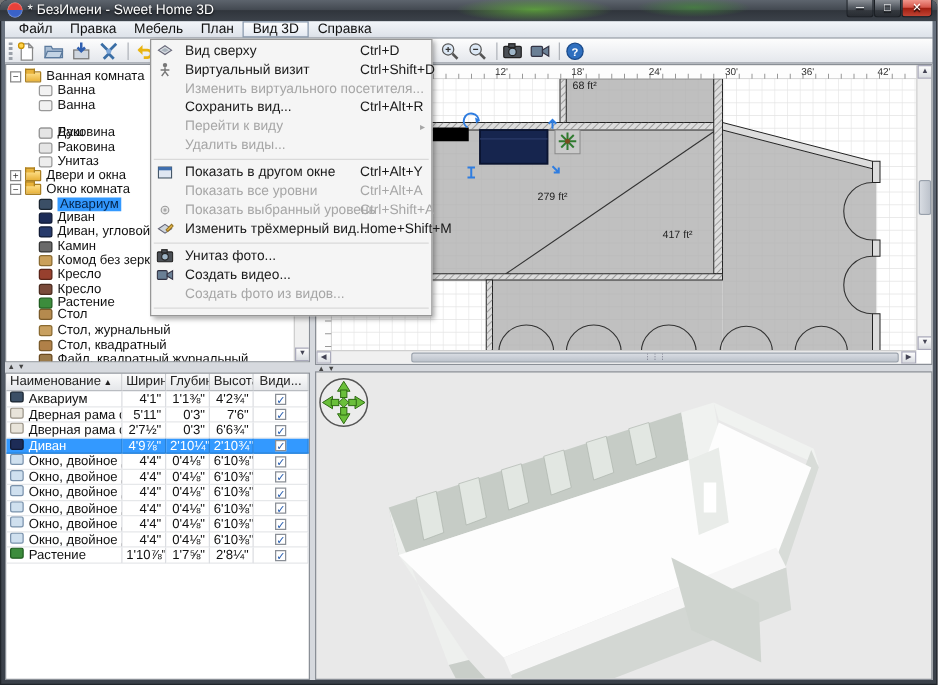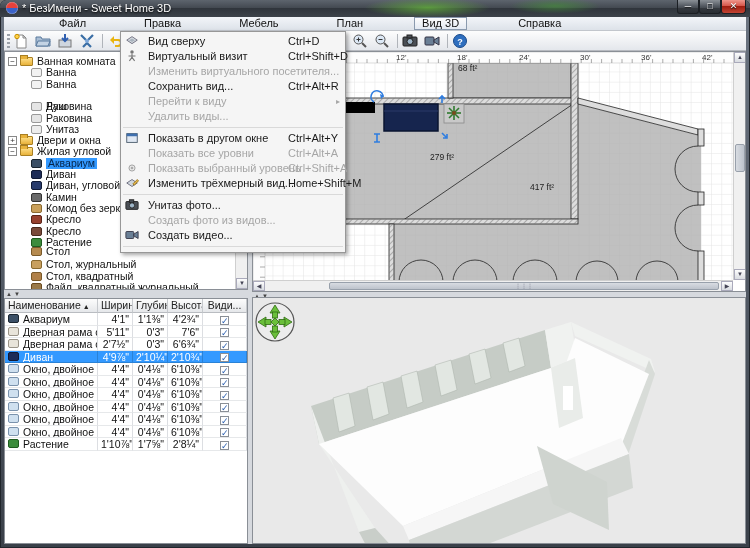--- a/index.html
+++ b/index.html
@@ -17,21 +17,21 @@
   #title-text{left:22px;top:2px;font-size:11px;color:#fff;text-shadow:0 1px 2px #000;white-space:nowrap;}
   #app-icon{left:6px;top:2px;width:12px;height:12px;border-radius:6px;
     background:linear-gradient(#e8413a 50%,#3a62c8 50%);box-shadow:inset 0 0 1px #fff;}
   .winbtn{top:0;height:14px;border:1px solid #1b1f24;border-top:none;color:#fff;font-size:9px;line-height:13px;
     text-align:center;background:linear-gradient(rgba(255,255,255,.28),rgba(255,255,255,.06) 45%,rgba(0,0,0,.25));
     border-radius:0 0 3px 3px;text-shadow:0 1px 1px #000;}
   #btn-close{left:721px;width:25px;background:linear-gradient(#f0968c,#d6564a 45%,#a01e10 50%,#c24434);border-radius:0 0 4px 3px;}
   
   #menubar{left:4px;top:17px;width:742px;height:14px;background:linear-gradient(#f2f5f9,#dde2e9);
     border-bottom:1px solid #c2c6cc;display:flex;align-items:stretch;padding-left:4px;}
-  .mb-item{font-size:11px;line-height:13px;padding:0 7px;color:#111;margin-left:44px;}
+  .mb-item{font-size:11px;line-height:13px;padding:0 7px;color:#111;}
   .mb-item.open{background:linear-gradient(#fdfdfd,#e3e9f2);border:1px solid #8a9aae;line-height:11px;}
   
   #toolbar{left:4px;top:31px;width:742px;height:20px;background:linear-gradient(#fdfdfd,#e4e7ec);
     border-bottom:1px solid #b7bac0;}
   #toolbar .grip{position:absolute;left:3px;top:3px;width:3px;height:14px;
     background:repeating-linear-gradient(#9aa0a8 0 2px,transparent 2px 4px);}
   .tb-btn{position:absolute;top:2px;width:18px;height:16px;}
   .tb-btn svg{width:16px;height:16px;}
   .tb-sep{position:absolute;top:3px;width:1px;height:14px;background:#b0b4ba;}
   
@@ -191,21 +191,21 @@
             <span class="tree-label">Унитаз</span>
           </div>
           <div class="tree-row" style="top: 83.1px; left: 3px;">
             <span class="toggle">+</span>
             <span class="folder"></span>
             <span class="tree-label">Двери и окна</span>
           </div>
           <div class="tree-row" style="top: 94.4px; left: 3px;">
             <span class="toggle">−</span>
             <span class="folder"></span>
-            <span class="tree-label">Жилая угловой</span>
+            <span class="tree-label">Окно комната</span>
           </div>
           <div class="tree-row" style="top: 105.7px; left: 26px;">
             <span class=" chip" style="background: rgb(59, 79, 102); border-color: rgb(26, 37, 48);"></span>
             <span class="tree-label sel">Аквариум</span>
           </div>
           <div class="tree-row" style="top: 117px; left: 26px;">
             <span class=" chip" style="background: rgb(29, 44, 87); border-color: rgb(16, 26, 53);"></span>
             <span class="tree-label">Диван</span>
           </div>
           <div class="tree-row" style="top: 128.3px; left: 26px;">
@@ -634,26 +634,26 @@
       </div>
       <div class="msep"></div>
       <div class="mi">
         <span class="mi-icon"><svg viewBox="0 0 16 16">
             <rect x="1" y="4" width="14" height="9" rx="1" fill="#4a4f55" stroke="#222"></rect>
             <rect x="5" y="2" width="5" height="3" fill="#4a4f55" stroke="#222"></rect>
             <circle cx="8" cy="8.5" r="3" fill="#9fb6c8" stroke="#222"></circle>
           </svg></span>
         <span class="mi-label">Унитаз фото...</span>
       </div>
-      <div class="mi dis">
-        <span class="mi-label">Создать фото из видов...</span>
-      </div>
       <div class="mi">
         <span class="mi-icon"><svg viewBox="0 0 16 16">
             <rect x="1" y="4" width="9" height="8" rx="1" fill="#6a7f95" stroke="#334"></rect>
             <path d="M10 7l5-3v8l-5-3z" fill="#6a7f95" stroke="#334"></path>
           </svg></span>
         <span class="mi-label">Создать видео...</span>
       </div>
+      <div class="mi dis">
+        <span class="mi-label">Создать фото из видов...</span>
+      </div>
       <div class="msep"></div>
     </div>
 
 </div>
 
 </body></html>

